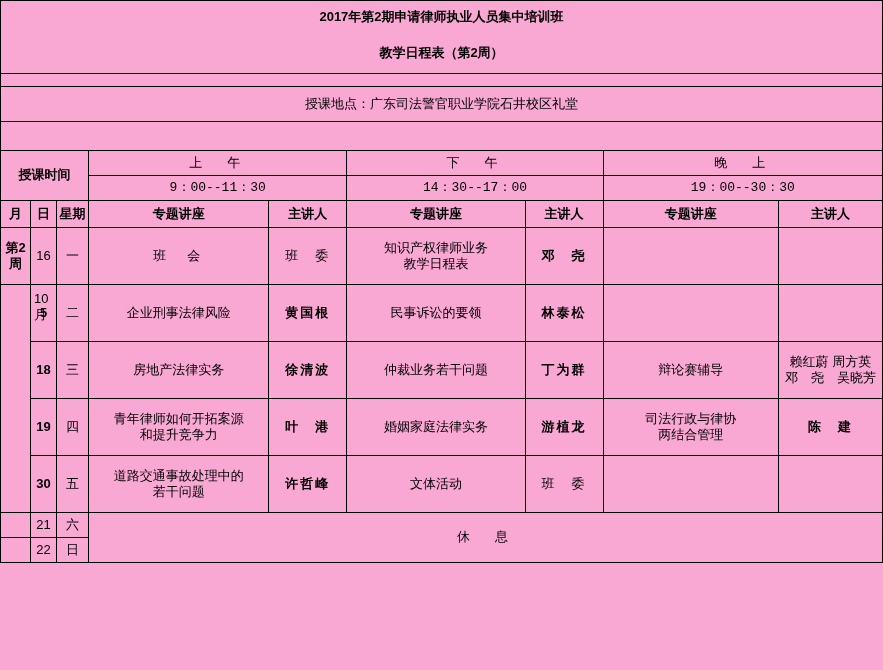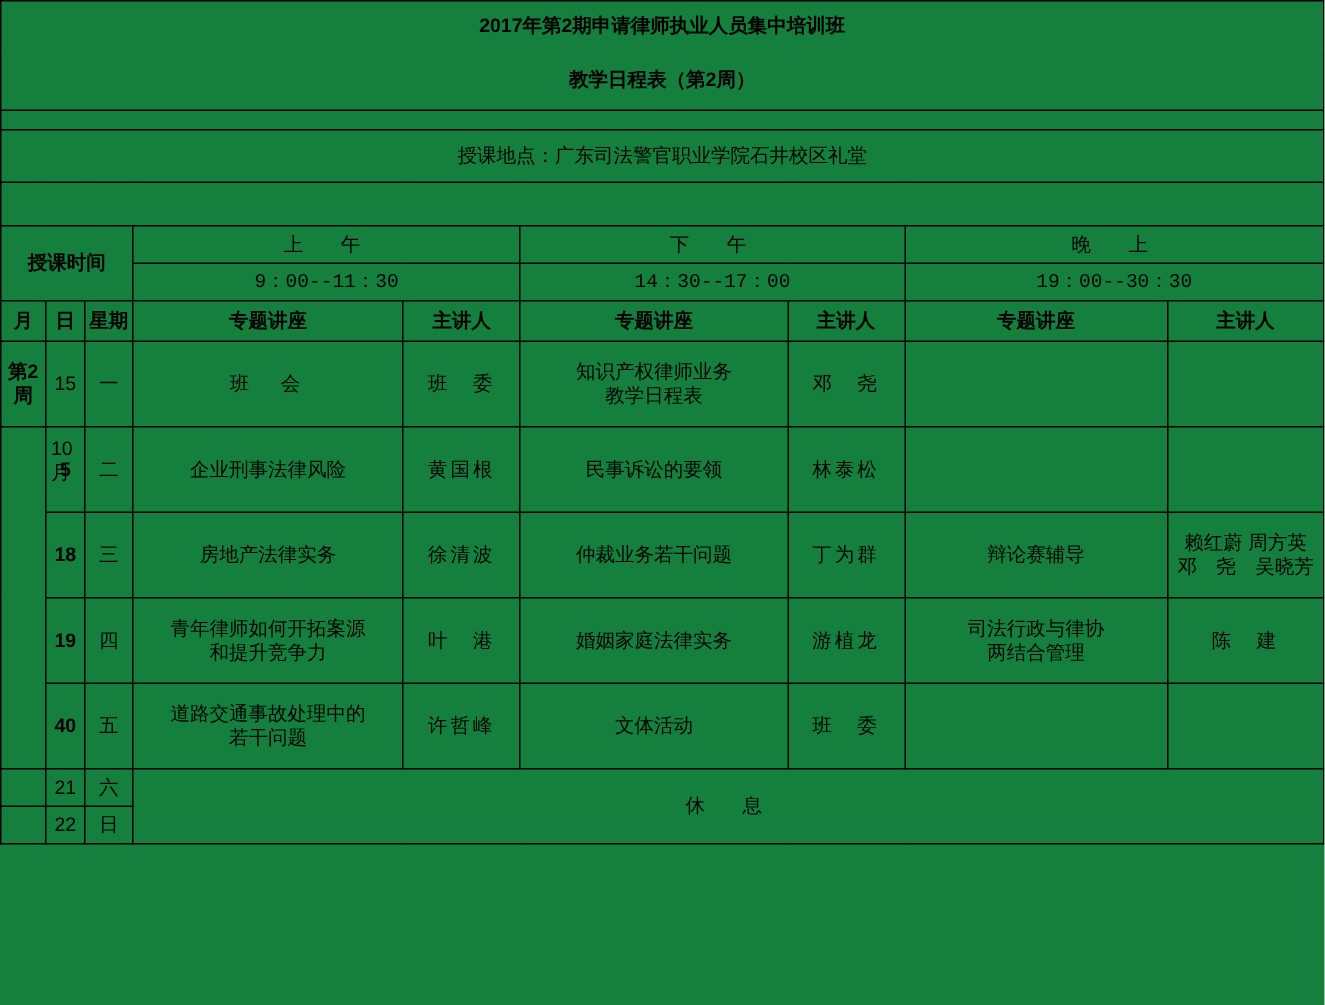--- a/index.html
+++ b/index.html
@@ -8,21 +8,21 @@
     background: #ffffff;
   }
   body {
     font-family: "Liberation Sans", sans-serif;
     color: #000000;
   }
   #page {
     width: 883px;
     height: 670px;
     position: relative;
-    background: #15803d;
+    background: #f9a8d4;
     box-sizing: border-box;
     overflow: hidden;
   }
   table.sheet {
     border-collapse: collapse;
     width: 883px;
     table-layout: fixed;
   }
   table.sheet td {
     border: 1px solid #000000;
@@ -82,21 +82,21 @@
   }
   .tiny {
     font-size: 10px;
     line-height: 1.05;
   }
   .cell-topic {
     font-size: 13px;
   }
   .cell-speaker {
     font-size: 14px;
-    font-weight: normal;
+    font-weight: bold;
     letter-spacing: 2px;
   }
   .cell-speaker-normal {
     font-size: 13px;
     font-weight: normal;
     letter-spacing: 2px;
   }
   .rest {
     font-size: 16px;
     letter-spacing: 6px;
@@ -170,21 +170,21 @@
         <td class="hdr-sub">专题讲座</td>
         <td class="hdr-sub">主讲人</td>
         <td class="hdr-sub">专题讲座</td>
         <td class="hdr-sub">主讲人</td>
         <td class="hdr-sub">专题讲座</td>
         <td class="hdr-sub">主讲人</td>
       </tr>
 
       <tr>
         <td class="week-label bigcell">第2周</td>
-        <td class="day-num">15</td>
+        <td class="day-num">16</td>
         <td class="weekday">一</td>
         <td class="cell-topic" style="white-space:pre-line; letter-spacing:4px;text-align:center;">班　会</td>
         <td class="cell-speaker-normal">班　委</td>
         <td class="cell-topic" style="white-space:pre-line;">知识产权律师业务
 教学日程表</td>
         <td class="cell-speaker">邓　尧</td>
         <td class="cell-topic"></td>
         <td class="cell-speaker"></td>
       </tr>
 
@@ -219,21 +219,21 @@
 和提升竞争力</td>
         <td class="cell-speaker">叶　港</td>
         <td class="cell-topic">婚姻家庭法律实务</td>
         <td class="cell-speaker">游植龙</td>
         <td class="cell-topic" style="white-space:pre-line;">司法行政与律协
 两结合管理</td>
         <td class="cell-speaker">陈　建</td>
       </tr>
 
       <tr>
-        <td class="day-num bigcell">40</td>
+        <td class="day-num bigcell">30</td>
         <td class="weekday">五</td>
         <td class="cell-topic" style="white-space:pre-line;">道路交通事故处理中的
 若干问题</td>
         <td class="cell-speaker">许哲峰</td>
         <td class="cell-topic">文体活动</td>
         <td class="cell-speaker-normal">班　委</td>
         <td class="cell-topic"></td>
         <td class="cell-speaker"></td>
       </tr>
 

